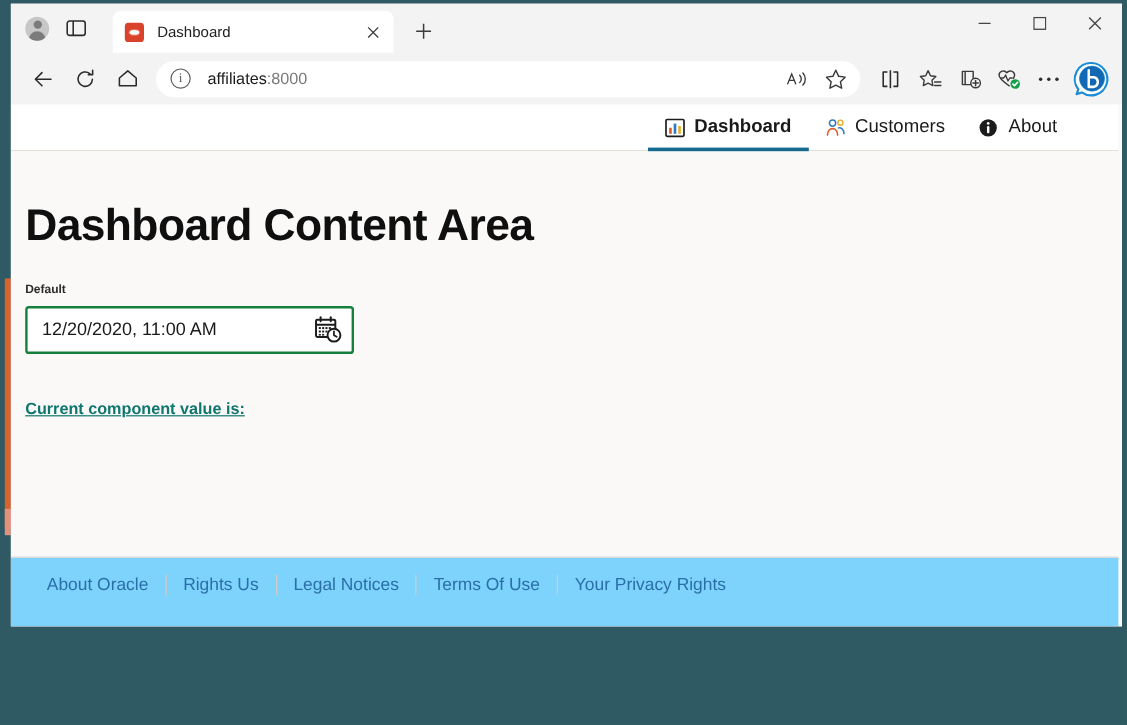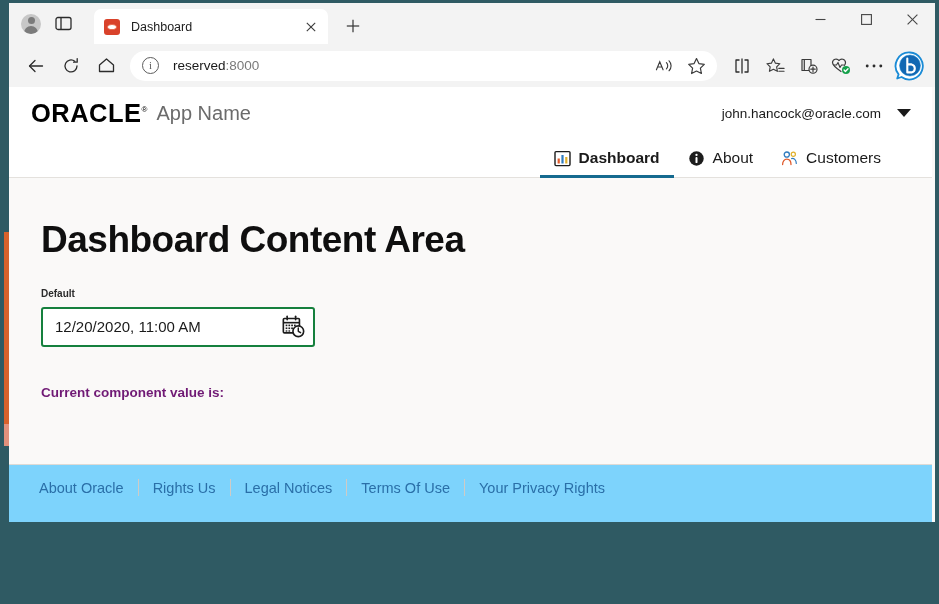--- a/index.html
+++ b/index.html
@@ -259,21 +259,21 @@
     content: "";
     position: absolute; left: 0; right: 0; bottom: -1px;
     height: 3px;
     background: #156a8f;
   }
   .nav-icon { width: 17px; height: 17px; flex: none; display: block; }
 
   
   #content {
     flex: 1;
-    padding: 42px 0 0 32px;
+    padding: 42px 0 0 12px;
     background: #faf9f8;
     overflow: hidden;
   }
   #page-title {
     font-size: 37px;
     font-weight: 700;
     color: #0f0f0f;
     letter-spacing: -0.5px;
     line-height: 1.1;
   }
@@ -295,22 +295,23 @@
   #date-value {
     flex: 1;
     font-size: 15px;
     color: #1a1a1a;
     white-space: nowrap;
   }
   #calendar-clock-icon { width: 23px; height: 23px; flex: none; }
   #value-block {
     margin-top: 37px;
     font-size: 13.5px;
-    color: #701a75;
+    color: #0f766e;
     line-height: 1.3;
+    text-decoration: underline;
   }
   #value-label { font-weight: 700; }
   #value-data { font-weight: 400; font-size: 14px; }
 
   
   #app-footer {
     flex: none;
     background: #7dd3fc;
     border-top: 1px solid #dedad5;
     padding: 14px 0 0 30px;
@@ -415,21 +416,21 @@
       </svg>
     </div>
     <div class="nav-btn">
       <svg width="19" height="19" viewBox="0 0 19 19">
         <path d="M2.5 9 L9.5 3 L16.5 9 L16.5 15.5 L2.5 15.5 Z" fill="none" stroke="#2b2b2b" stroke-width="1.3" stroke-linejoin="round"></path>
       </svg>
     </div>
 
     <div id="omnibox">
       <div class="info-icon-circle">i</div>
-      <div id="url-text"><span>reserved</span><span class="port">:8000</span></div>
+      <div id="url-text"><span>affiliates</span><span class="port">:8000</span></div>
       <div class="omni-right">
         <div class="omni-icon">
           <svg width="19" height="16" viewBox="0 0 20 16">
             <path d="M1.5 12 L5 3.5 L8.5 12 M2.9 9 L7.1 9" fill="none" stroke="#3b3b3b" stroke-width="1.2" stroke-linecap="round"></path>
             <path d="M12 4.5 A4.5 4.5 0 0 1 12 11" fill="none" stroke="#3b3b3b" stroke-width="1.2" stroke-linecap="round"></path>
             <path d="M14.8 2.5 A7.5 7.5 0 0 1 14.8 13" fill="none" stroke="#3b3b3b" stroke-width="1.2" stroke-linecap="round"></path>
           </svg>
         </div>
         <div class="omni-icon">
           <svg width="19" height="18" viewBox="0 0 19 18">
@@ -482,63 +483,51 @@
         <path d="M16 2.5 A13.5 13.5 0 1 1 7.5 27 L3.2 28.5 L4.6 24.4 A13.5 13.5 0 0 1 16 2.5 Z" fill="#ffffff" stroke="#1a8bd6" stroke-width="1.8" stroke-linejoin="round"></path>
         <circle cx="16" cy="15.5" r="10.5" fill="#1268b3"></circle>
         <circle cx="16" cy="15.5" r="10.5" fill="none" stroke="#1a8bd6" stroke-width="0.5"></circle>
         <path d="M13.3 8.6 L13.3 22.4 L17.6 22.4 A4.1 4.1 0 0 0 17.6 14.4 L13.3 14.4" fill="none" stroke="#ffffff" stroke-width="2.1" stroke-linecap="round" stroke-linejoin="round"></path>
       </svg>
     </div>
   </div>
 
   <div id="page">
 
-    <div id="app-header">
-      <div id="oracle-logo-wrap">
-        <span class="oracle-word">ORACLE</span>
-        <span class="oracle-reg">®</span>
-      </div>
-      <span id="app-name">App Name</span>
-
-      <div id="user-menu">
-        <span id="user-email">john.hancock@oracle.com</span>
-        <span class="caret-down"></span>
-      </div>
-    </div>
 
     <div id="app-nav">
 
       <div class="nav-item active">
         <svg class="nav-icon" viewBox="0 0 17 17">
           <rect x="1" y="1.6" width="15" height="14" rx="1" fill="none" stroke="#1c1c1c" stroke-width="1.4"></rect>
           <rect x="3.6" y="8.5" width="2.2" height="5" fill="#e05a2b"></rect>
           <rect x="7.4" y="5" width="2.2" height="8.5" fill="#2f7bbf"></rect>
           <rect x="11.2" y="7" width="2.2" height="6.5" fill="#e0b02b"></rect>
         </svg>
         <span>Dashboard</span>
       </div>
 
 
       <div class="nav-item">
         <svg class="nav-icon" viewBox="0 0 17 17">
-          <circle cx="8.5" cy="8.5" r="7.2" fill="#1c1c1c"></circle>
-          <circle cx="8.5" cy="4.9" r="1.15" fill="#fff"></circle>
-          <rect x="7.5" y="7.1" width="2" height="6" rx="0.9" fill="#fff"></rect>
-        </svg>
-        <span>About</span>
-      </div>
-
-      <div class="nav-item">
-        <svg class="nav-icon" viewBox="0 0 17 17">
           <circle cx="5.8" cy="4.6" r="2.6" fill="none" stroke="#2f7bbf" stroke-width="1.3"></circle>
           <path d="M1.6 14.6 C1.6 11.2 3.5 9.2 5.8 9.2 C8.1 9.2 10 11.2 10 14.6" fill="none" stroke="#e05a2b" stroke-width="1.3" stroke-linecap="round"></path>
           <circle cx="12.3" cy="4.2" r="2.1" fill="none" stroke="#e0b02b" stroke-width="1.2"></circle>
           <path d="M10.6 8.6 C12.8 8 15.3 9.7 15.3 13.4" fill="none" stroke="#2f7bbf" stroke-width="1.2" stroke-linecap="round"></path>
         </svg>
         <span>Customers</span>
+      </div>
+
+      <div class="nav-item">
+        <svg class="nav-icon" viewBox="0 0 17 17">
+          <circle cx="8.5" cy="8.5" r="7.2" fill="#1c1c1c"></circle>
+          <circle cx="8.5" cy="4.9" r="1.15" fill="#fff"></circle>
+          <rect x="7.5" y="7.1" width="2" height="6" rx="0.9" fill="#fff"></rect>
+        </svg>
+        <span>About</span>
       </div>
     </div>
 
     <div id="content">
       <h1 id="page-title">Dashboard Content Area</h1>
 
       <div id="field-label">Default</div>
 
       <div id="date-field">
         <span id="date-value">12/20/2020, 11:00 AM</span>

